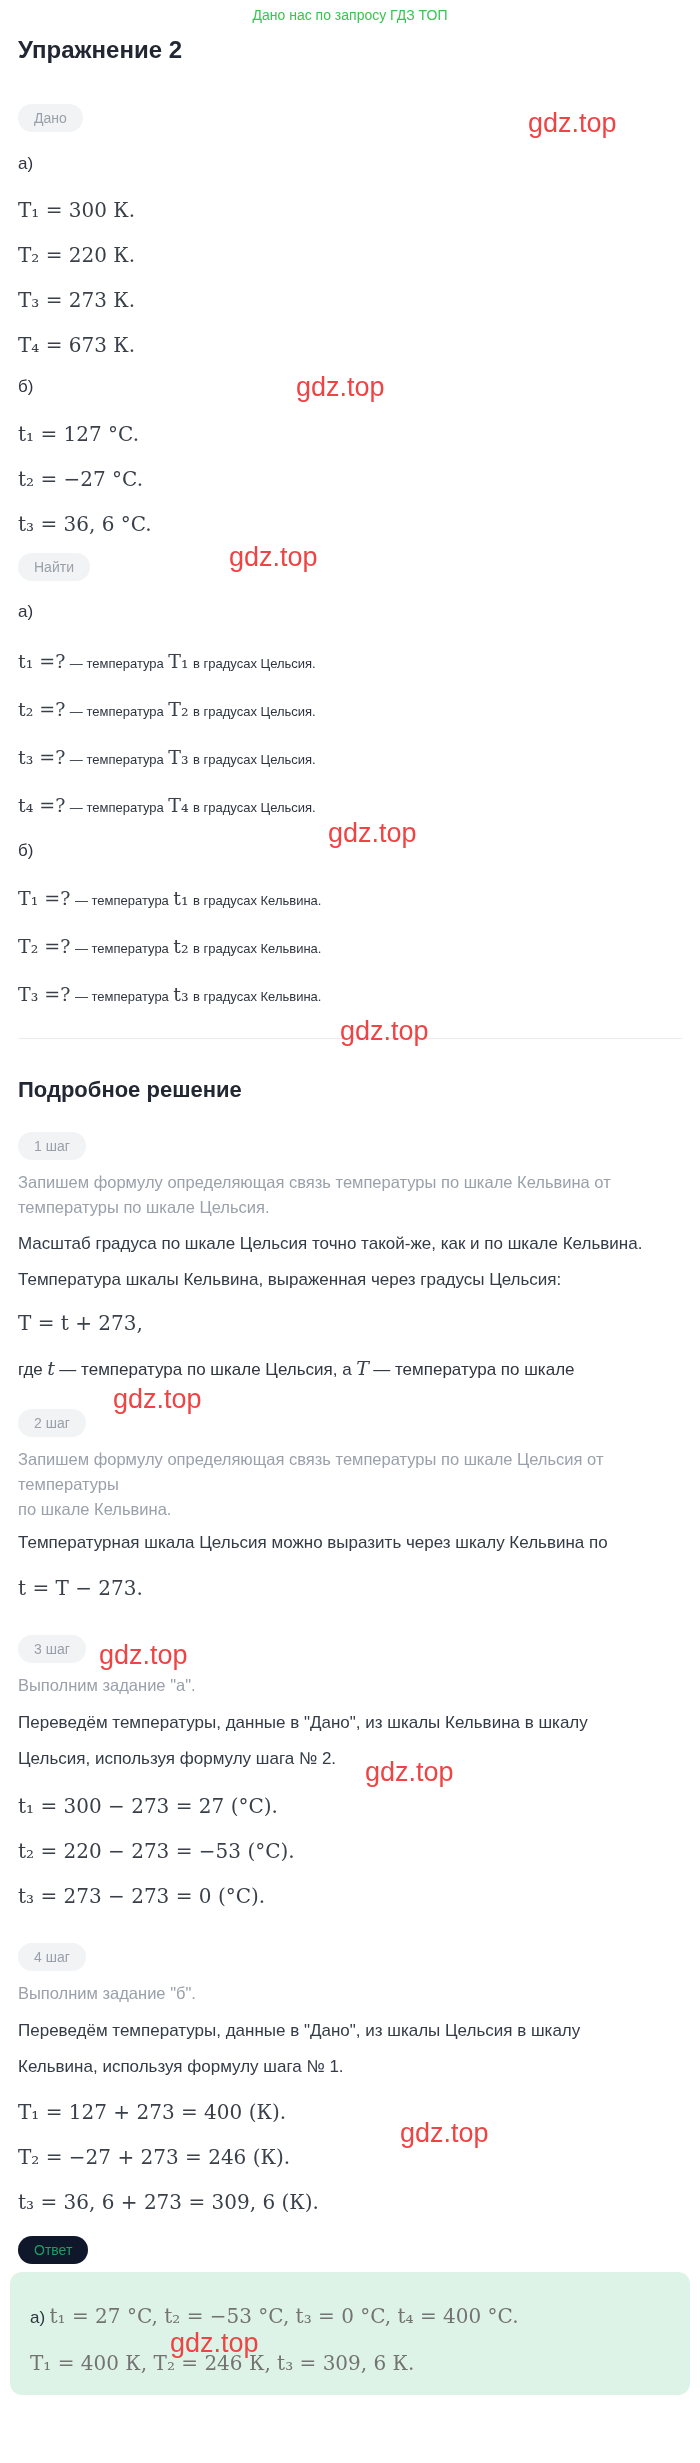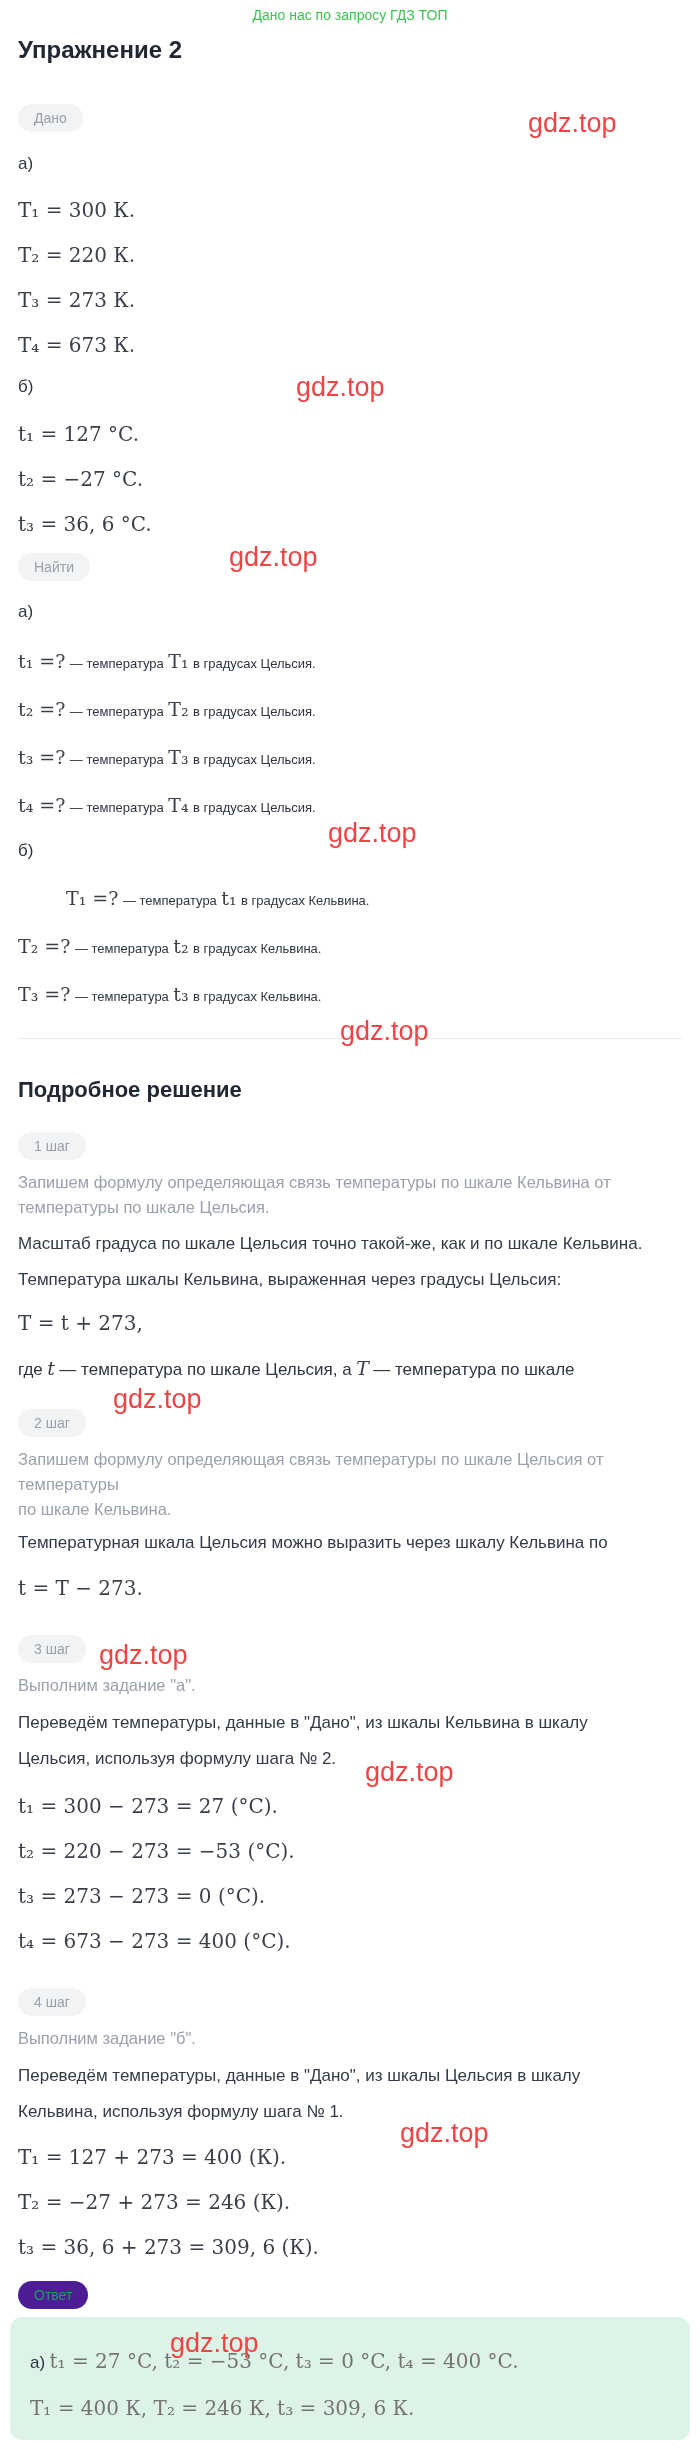--- a/index.html
+++ b/index.html
@@ -11,21 +11,21 @@
     font-family:"Liberation Sans",sans-serif;
     color:#2e3540;
   }
   .inner{padding:0 18px;}
   .promo{padding-top:7px;text-align:center;font-size:14px;color:#3bc34f;}
   .title{margin-top:13px;font-size:24px;font-weight:bold;color:#222833;}
   .badge{
     display:inline-block;background:#f2f3f5;color:#99a0ab;
     font-size:14px;padding:6px 16px;border-radius:16px;line-height:16px;
   }
-  .badge.green{background:#4c1d95;color:#1f9e63;}
+  .badge.green{background:#0f172a;color:#1f9e63;}
   .part-label{font-size:17px;color:#2e3540;}
   .math{
     font-family:"DejaVu Serif",serif;
     font-size:20px;color:#3a4049;line-height:26px;
   }
   .find-line{line-height:24px;}
   .fm{font-family:"DejaVu Serif",serif;font-size:19px;color:#3a4049;}
   .fmi{font-family:"DejaVu Serif",serif;font-style:italic;font-size:19px;color:#3a4049;}
   .ft{font-size:13px;color:#2e3540;}
   .divider{height:1px;background:#ececee;margin-top:29px;}
@@ -102,21 +102,21 @@
     </div>
     <div class="find-line" style="margin-top:21px;">
       <span class="fm">t₄ =?</span>
       <span class="ft">— температура</span>
       <span class="fm">T₄</span>
       <span class="ft">в градусах Цельсия.</span>
     </div>
 
     <div class="part-label" style="margin-top:21px;">б)</div>
 
-    <div class="find-line" style="margin-top:25px;margin-left:48px;">
+    <div class="find-line" style="margin-top:25px;">
       <span class="fm">T₁ =?</span>
       <span class="ft">— температура</span>
       <span class="fm">t₁</span>
       <span class="ft">в градусах Кельвина.</span>
     </div>
     <div class="find-line" style="margin-top:21px;">
       <span class="fm">T₂ =?</span>
       <span class="ft">— температура</span>
       <span class="fm">t₂</span>
       <span class="ft">в градусах Кельвина.</span>
@@ -156,21 +156,20 @@
     <div class="body-line" style="margin-top:9px;">Температурная шкала Цельсия можно выразить через шкалу Кельвина по</div>
     <div class="math" style="margin-top:21px;">t = T − 273.</div>
 
     <div style="margin-top:34px;"><span class="badge">3 шаг</span></div>
     <div class="note" style="margin-top:10px;">Выполним задание "а".</div>
     <div class="body-line" style="margin-top:13px;">Переведём температуры, данные в "Дано", из шкалы Кельвина в шкалу</div>
     <div class="body-line" style="margin-top:13px;">Цельсия, используя формулу шага № 2.</div>
     <div class="math" style="margin-top:23px;">t₁ = 300 − 273 = 27 (°C).</div>
     <div class="math" style="margin-top:19px;">t₂ = 220 − 273 = −53 (°C).</div>
     <div class="math" style="margin-top:19px;">t₃ = 273 − 273 = 0 (°C).</div>
-    <div class="math" style="margin-top:19px;">t₄ = 673 − 273 = 400 (°C).</div>
 
     <div style="margin-top:34px;"><span class="badge">4 шаг</span></div>
     <div class="note" style="margin-top:10px;">Выполним задание "б".</div>
     <div class="body-line" style="margin-top:13px;">Переведём температуры, данные в "Дано", из шкалы Цельсия в шкалу</div>
     <div class="body-line" style="margin-top:13px;">Кельвина, используя формулу шага № 1.</div>
     <div class="math" style="margin-top:21px;">T₁ = 127 + 273 = 400 (К).</div>
     <div class="math" style="margin-top:19px;">T₂ = −27 + 273 = 246 (К).</div>
     <div class="math" style="margin-top:19px;">t₃ = 36, 6 + 273 = 309, 6 (К).</div>
 
     <div style="margin-top:21px;"><span class="badge green">Ответ</span></div>

